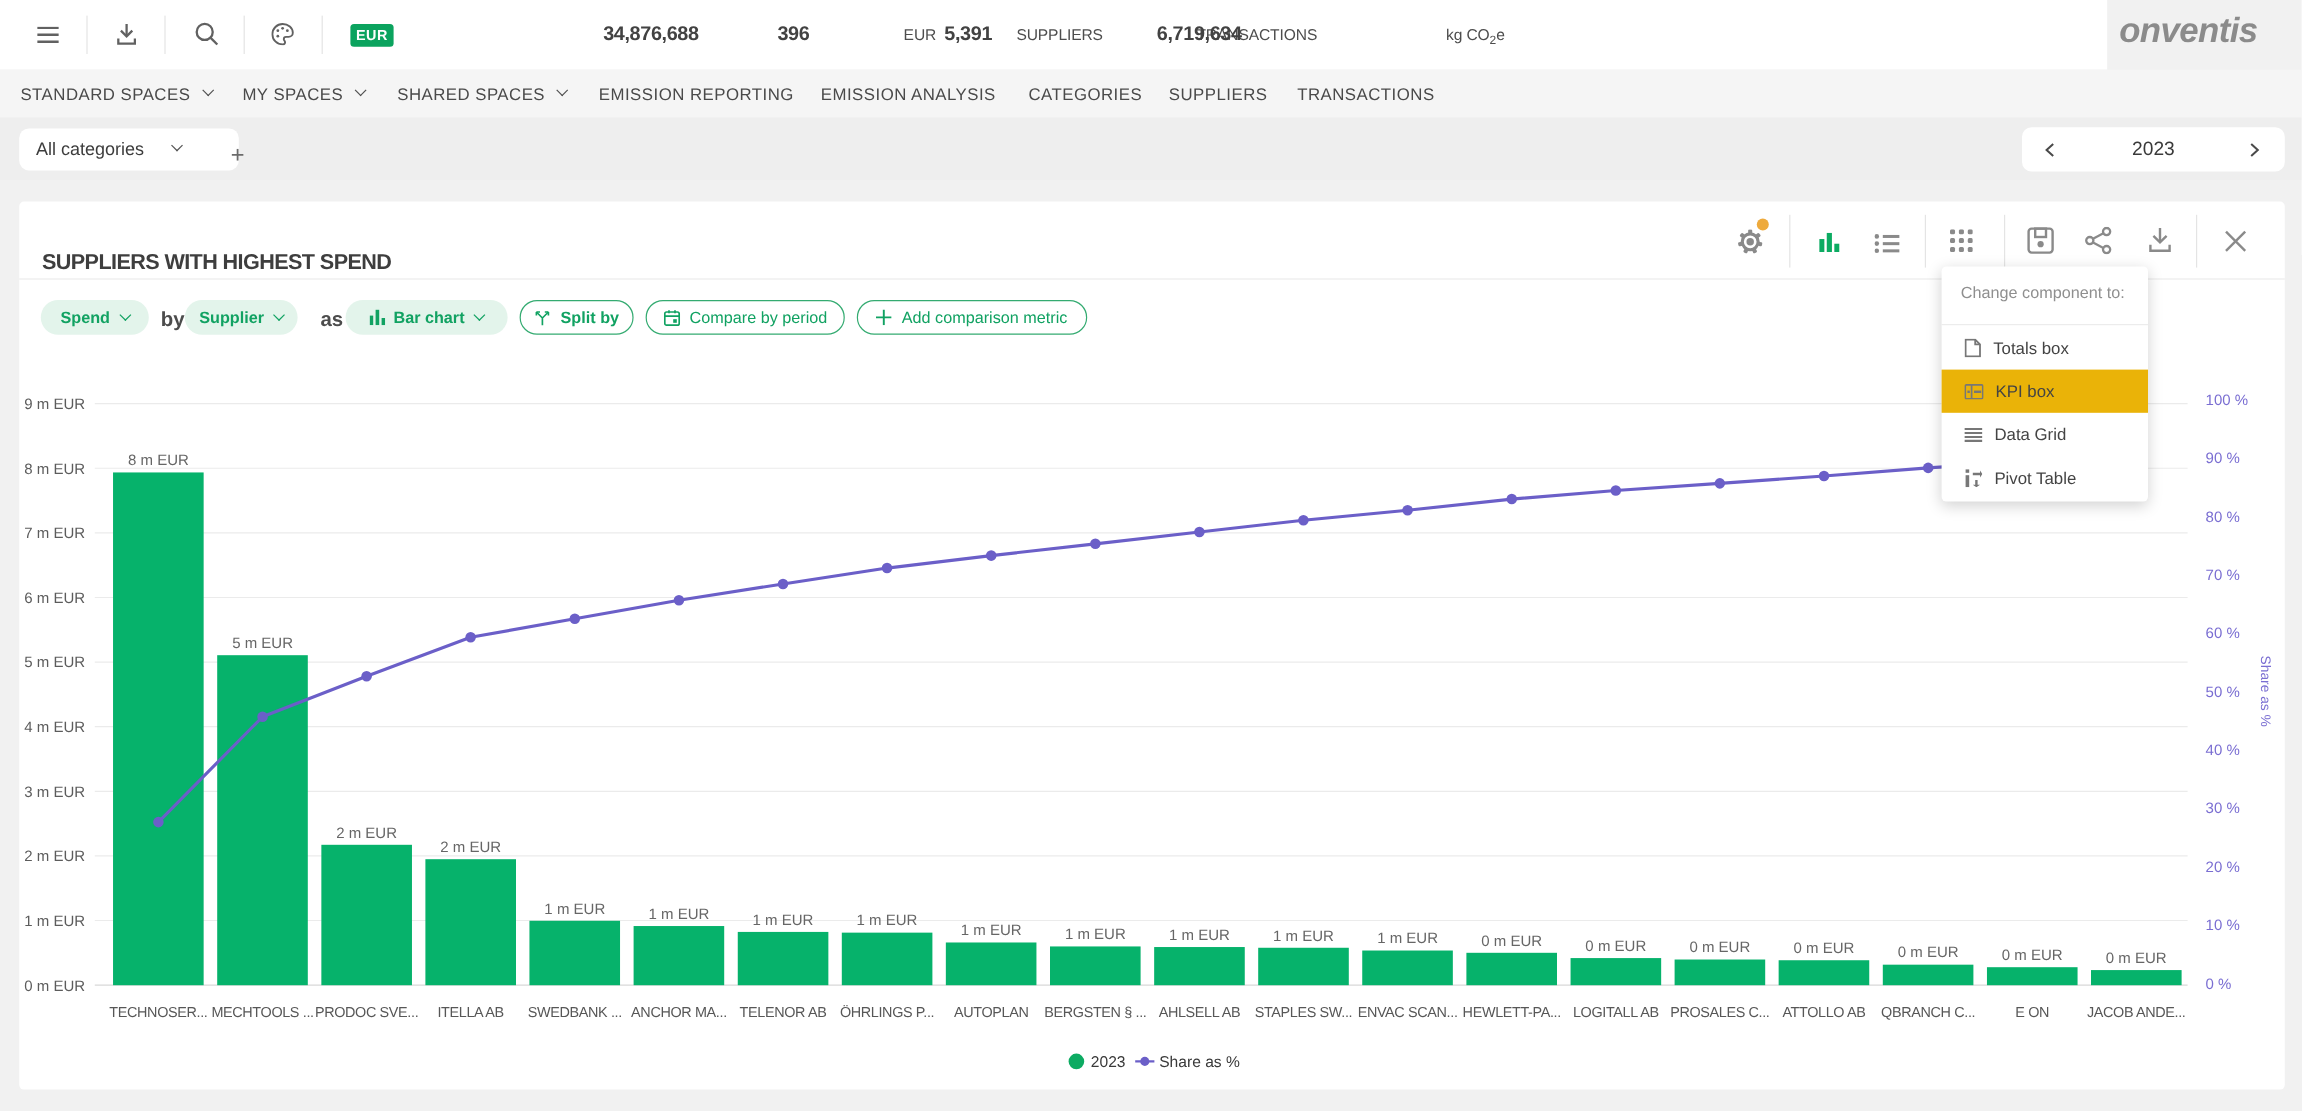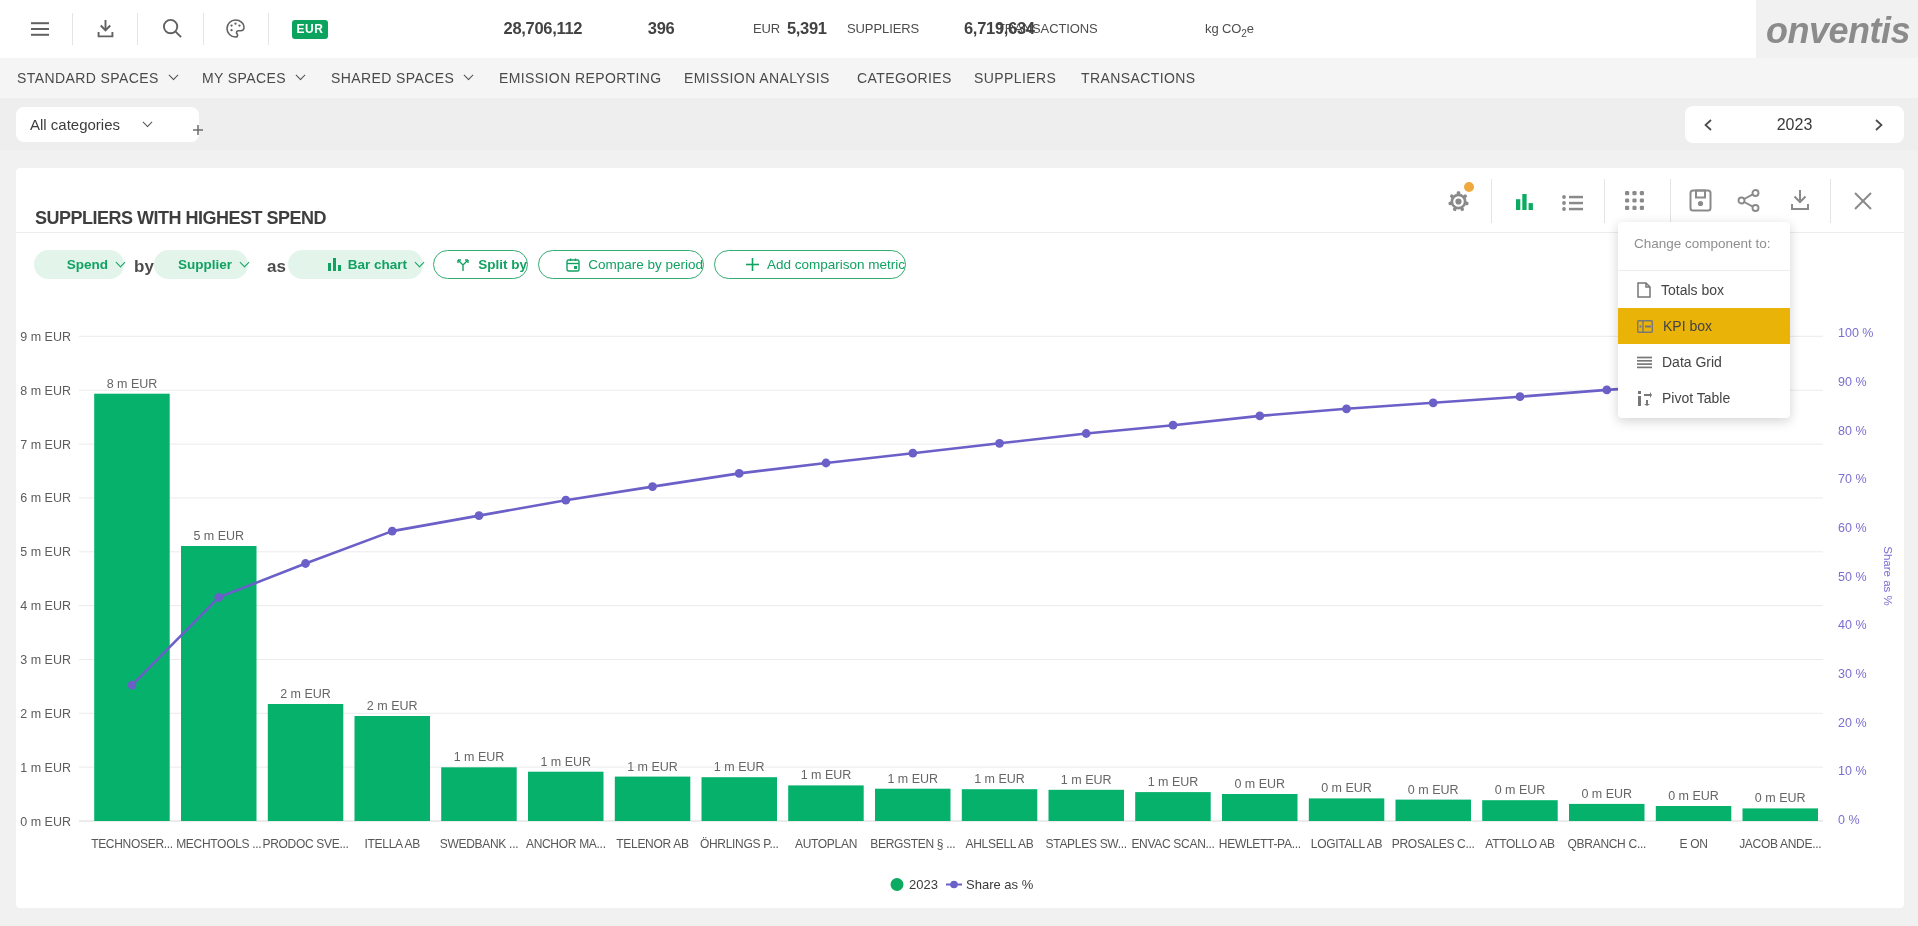--- a/index.html
+++ b/index.html
@@ -8,21 +8,21 @@
   .abs { position:absolute; }
 
   
   #topbar { position:absolute; left:0; top:0; width:1756px; height:58px; background:#ffffff; }
   .tsep { position:absolute; top:13px; width:1px; height:32px; background:#e4e4e4; }
   .ticon { position:absolute; top:17px; color:#616161; }
   #eurbadge { position:absolute; left:292px; top:20px; width:36px; height:19px; background:#0ba35e; color:#fff;
     border-radius:3px; font-size:12px; font-weight:bold; letter-spacing:.5px; text-align:center; line-height:19px; }
   .statnum { font-weight:bold; font-size:16.5px; color:#424242; letter-spacing:-.3px; }
   .statlbl { font-size:13px; color:#4d4d4d; letter-spacing:-.1px; }
-  #logo { position:absolute; left:1766px; top:10px; font-size:36px; font-weight:bold; font-style:italic;
+  #logo { position:absolute; left:1766px; top:10px; font-size:29px; font-weight:bold; font-style:italic;
     color:#8b8b8b; letter-spacing:-.5px; }
 
   
   #nav { position:absolute; left:0; top:58px; width:1918px; height:40px; background:#f5f5f5; }
   .navitem { position:absolute; top:0; height:40px; line-height:40px; font-size:14px; color:#4a4a4a; letter-spacing:.4px; white-space:nowrap; }
   .chev { display:inline-block; width:7px; height:7px; border-right:1.5px solid #4f4f4f; border-bottom:1.5px solid #4f4f4f;
     transform:rotate(45deg) translate(-3px,-3px); margin-left:11px; }
 
   
   #strip { position:absolute; left:0; top:98px; width:1918px; height:52px; background:#eeeeee; }
@@ -35,21 +35,21 @@
 
   
   #card { position:absolute; left:16px; top:168px; width:1888px; height:740px; background:#fff; border-radius:4px; }
   #cardtitle { position:absolute; left:19px; top:40px; font-size:18px; font-weight:bold; color:#3e3e3e; letter-spacing:-.5px; }
   #hdrdiv { position:absolute; left:0px; top:64px; width:1888px; height:1px; background:#ececec; }
   .hsep { position:absolute; top:11px; width:1px; height:44px; background:#e4e4e4; }
   .hicon { position:absolute; top:22px; color:#8a8a8a; }
 
   
   .pill { position:absolute; top:82px; height:29px; border-radius:15px; font-size:13.5px; font-weight:bold;
-    color:#11a262; display:flex; align-items:center; justify-content:flex-end; white-space:nowrap; }
+    color:#11a262; display:flex; align-items:center; justify-content:center; white-space:nowrap; }
   .pfill { background:#e3f4eb; }
   .pout  { background:#fff; border:1px solid #34ab71; font-weight:normal; color:#11a262; }
   .joiner { position:absolute; top:89px; font-size:17px; font-weight:bold; color:#4c4c4c; }
   .pchev { display:inline-block; width:7px; height:7px; border-right:1.5px solid #11a262; border-bottom:1.5px solid #11a262;
     transform:rotate(45deg); margin-left:9px; margin-top:-4px; }
 
   
   #popup { position:absolute; left:1618px; top:222px; width:172px; height:196px; background:#fff; border-radius:4px;
     box-shadow:0 3px 12px rgba(0,0,0,.18); z-index:20; }
   #popup .ptitle { position:absolute; left:16px; top:14px; font-size:13.5px; color:#8f8f8f; }
@@ -86,21 +86,21 @@
   <svg class="ticon" style="left:226px; top:19px" width="19" height="19" viewBox="0 0 23 23">
     <path d="M11.5 1.2 C5.8 1.2 1.2 5.8 1.2 11.5 C1.2 17.2 5.8 21.8 11.5 21.8 C13 21.8 14 20.9 14 19.6 C14 18.9 13.7 18.4 13.3 17.9 C12.9 17.5 12.7 17 12.7 16.5 C12.7 15.2 13.7 14.2 15 14.2 L17.5 14.2 C20 14.2 21.8 12.4 21.8 10 C21.8 5.1 17.2 1.2 11.5 1.2 Z" fill="none" stroke="#616161" stroke-width="1.9"></path>
     <circle cx="6.7" cy="8" r="1.4" fill="#616161"></circle>
       <circle cx="11.5" cy="5.6" r="1.4" fill="#616161"></circle>
       <circle cx="16.3" cy="8" r="1.4" fill="#616161"></circle>
       <circle cx="6.7" cy="13.5" r="1.4" fill="#616161"></circle>
   </svg>
   <div class="tsep" style="left:268px"></div>
   <div id="eurbadge">EUR</div>
 
-  <span class="statnum abs" style="right:1173.8px; top:19px;">28,706,112</span>
+  <span class="statnum abs" style="right:1173.8px; top:19px;">34,876,688</span>
   <span class="statlbl abs" style="left:753px; top:21px;">EUR</span>
   <span class="statnum abs" style="right:1081.5px; top:19px;">396</span>
   <span class="statlbl abs" style="left:847px; top:21px;">SUPPLIERS</span>
   <span class="statnum abs" style="right:929.3px; top:19px;">5,391</span>
   <span class="statlbl abs" style="left:997px; top:21px;">TRANSACTIONS</span>
   <span class="statnum abs" style="right:721.3px; top:19px;">6,719,634</span>
   <span class="statlbl abs" style="left:1205px; top:21px;">kg CO<sub style="font-size:10px">2</sub>e</span>
 
   <div id="logo">onventis</div>
 </div>

